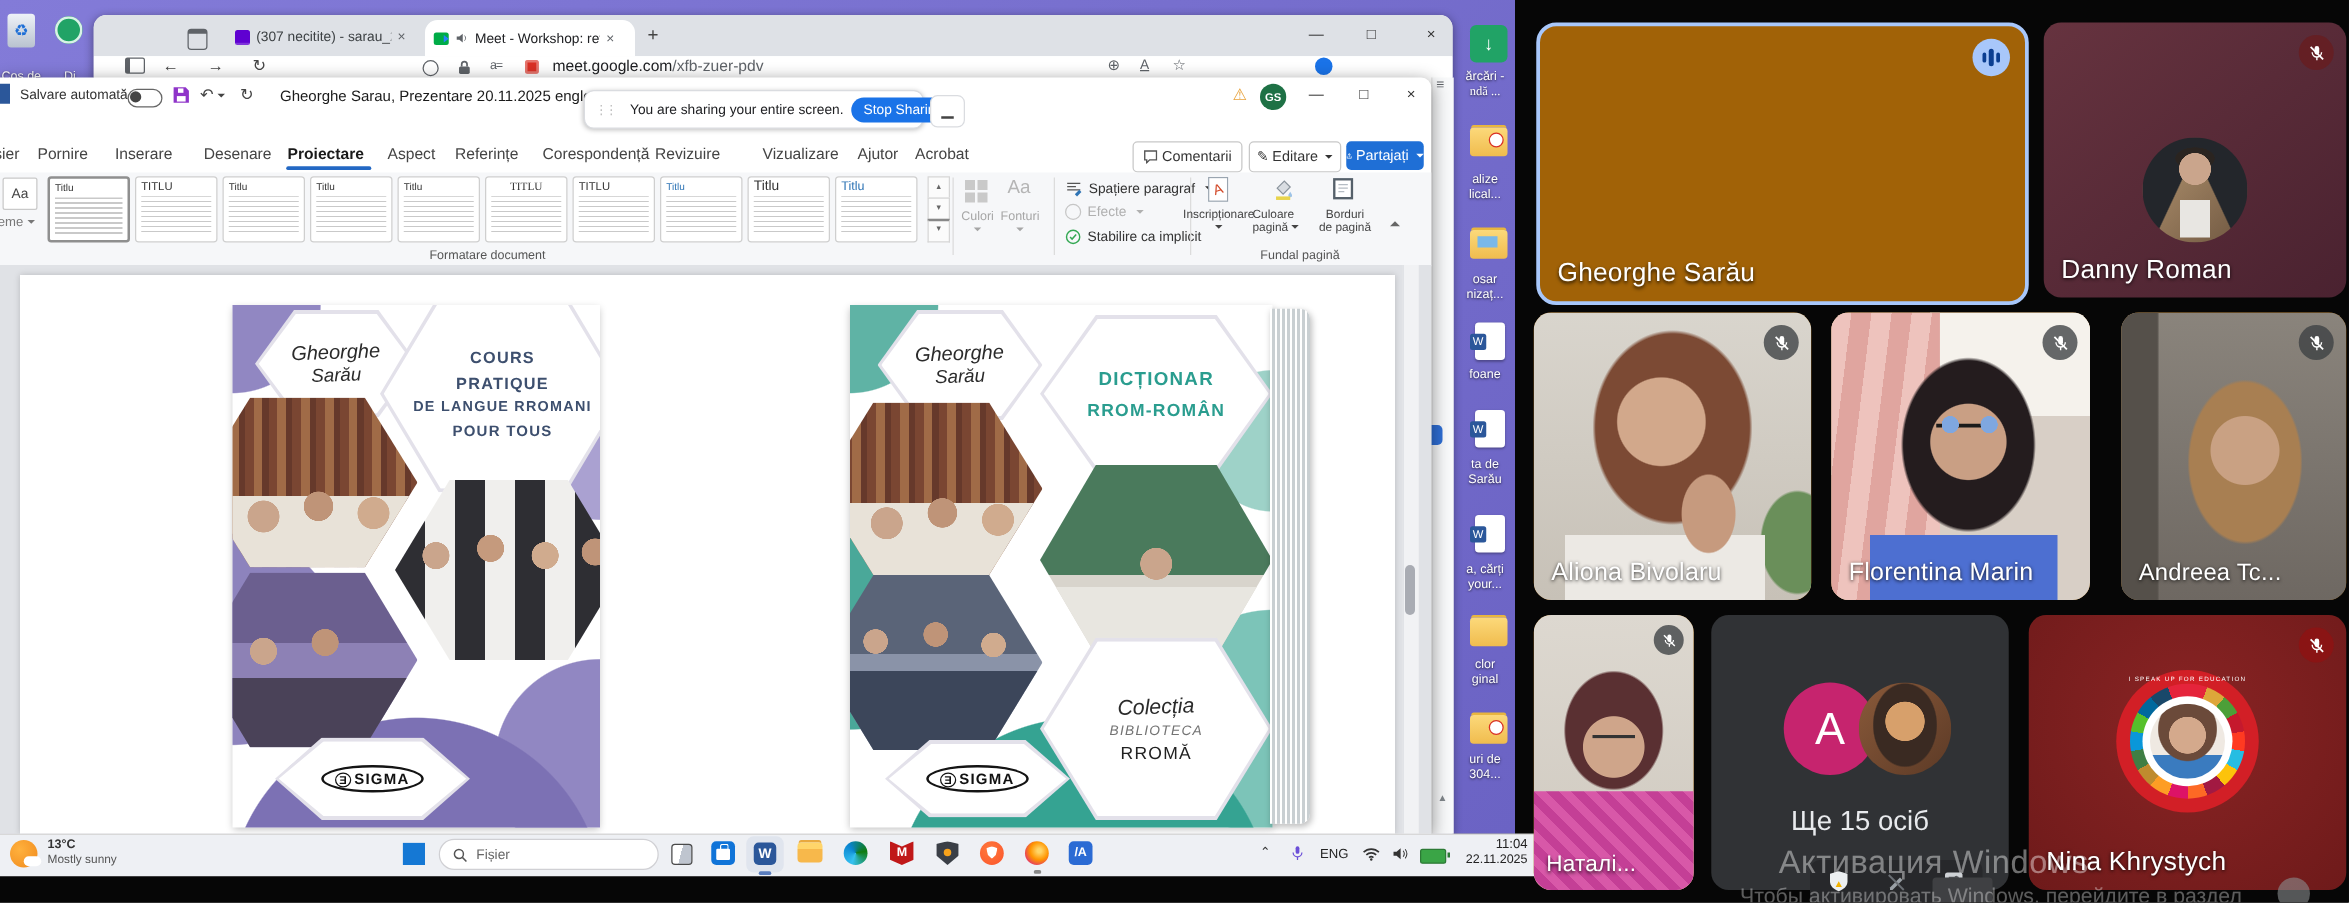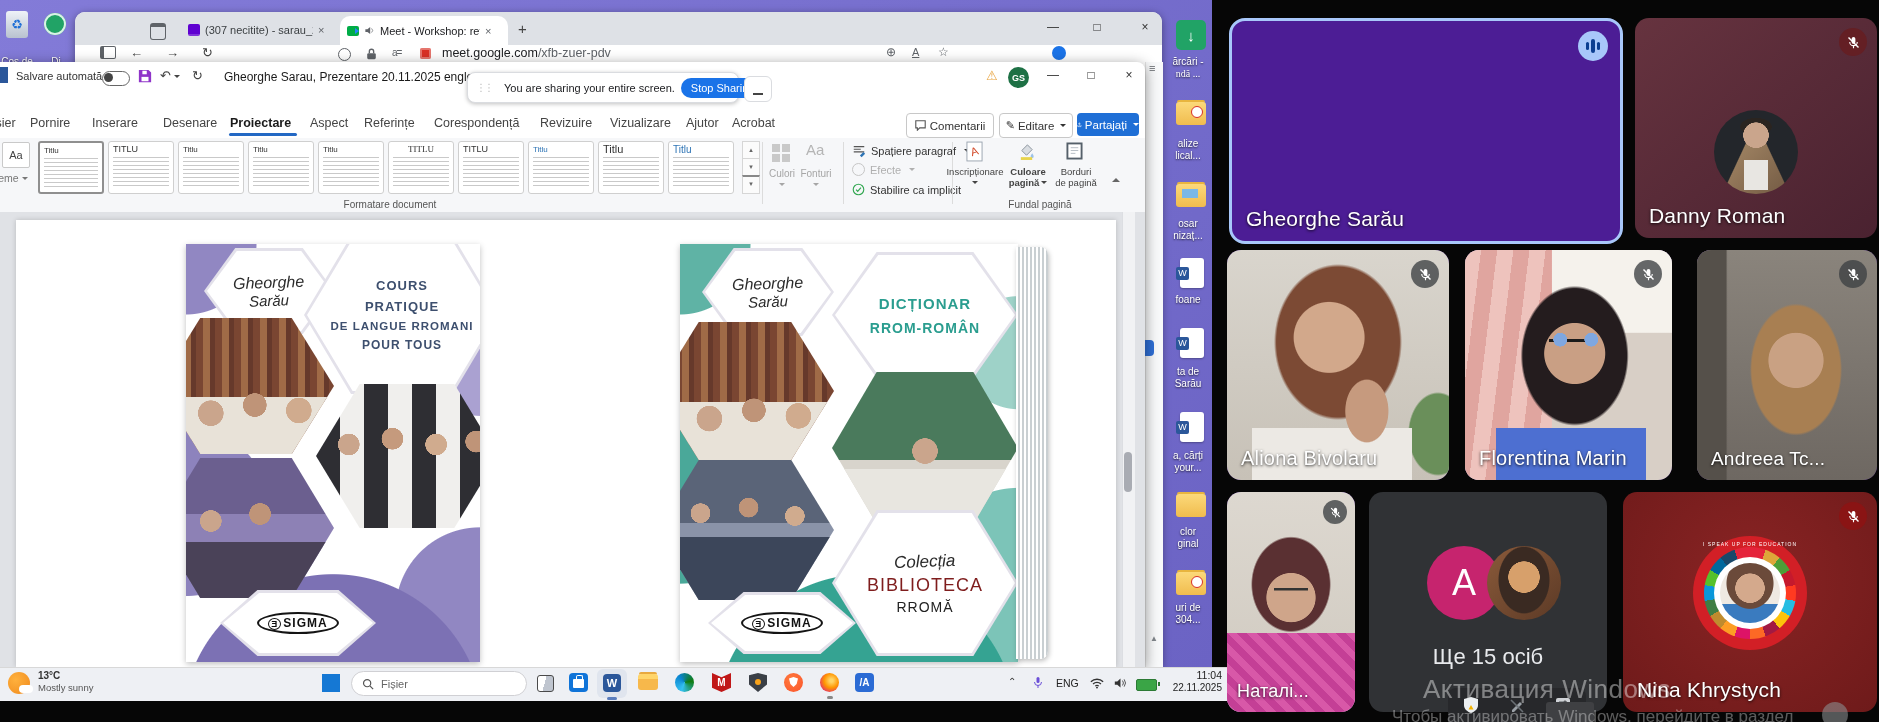--- a/index.html
+++ b/index.html
@@ -2,21 +2,21 @@
 <html><head>
 <meta charset="utf-8">
 <style>
   html,body{margin:0;padding:0;background:#000;}
   #root{position:relative;width:1879px;height:722px;background:#060606;overflow:hidden;
         font-family:"Liberation Sans",sans-serif;color:#222;}
   .abs{position:absolute;}
   .nw{white-space:nowrap;}
   .lbl{position:absolute;color:#fff;font-size:10px;line-height:12px;text-shadow:0 1px 2px rgba(0,0,0,.75);
        width:52px;text-align:center;white-space:nowrap;overflow:hidden;}
-  .tile{position:absolute;border-radius:14px;overflow:hidden;background:#4c1d95;}
+  .tile{position:absolute;border-radius:14px;overflow:hidden;background:#a16207;}
   .pname{position:absolute;left:14px;bottom:10px;color:#fff;font-size:20px;
          text-shadow:0 1px 3px rgba(0,0,0,.85);letter-spacing:.2px;white-space:nowrap;}
   .micbadge{position:absolute;top:10px;right:10px;width:28px;height:28px;border-radius:50%;
             background:rgba(60,64,67,.78);display:flex;align-items:center;justify-content:center;}
   .micbadge svg{width:15px;height:15px;}
   .rtab{position:absolute;top:116px;font-size:12.5px;color:#444;white-space:nowrap;}
   .gcard{position:absolute;top:141px;width:66px;height:53px;background:#fff;border:1px solid #cfcfcf;
          border-radius:3px;overflow:hidden;padding:3px 4px;box-sizing:border-box;}
   .gcard.sel{border:2px solid #8f8f8f;}
   .gt{font-size:8px;color:#333;line-height:9px;}
@@ -142,21 +142,21 @@
 
   <span class="rtab" style="left:-15px;">Fișier</span>
   <span class="rtab" style="left:30px;">Pornire</span>
   <span class="rtab" style="left:92px;">Inserare</span>
   <span class="rtab" style="left:163px;">Desenare</span>
   <span class="rtab" style="left:230px;color:#1a1a1a;font-weight:bold;">Proiectare</span>
   <div class="abs" style="left:229px;top:133px;width:68px;height:3px;background:#2368c4;border-radius:2px;"></div>
   <span class="rtab" style="left:310px;">Aspect</span>
   <span class="rtab" style="left:364px;">Referințe</span>
   <span class="rtab" style="left:434px;">Corespondență</span>
-  <span class="rtab" style="left:540px;">Revizuire</span>
+  <span class="rtab" style="left:524px;">Revizuire</span>
   <span class="rtab" style="left:610px;">Vizualizare</span>
   <span class="rtab" style="left:686px;">Ajutor</span>
   <span class="rtab" style="left:732px;">Acrobat</span>
 
   <div class="abs" style="left:906px;top:113px;width:86px;height:23px;border:1px solid #c8c8c8;border-radius:4px;background:#fff;
               display:flex;align-items:center;justify-content:center;gap:4px;font-size:11.5px;color:#333;">
     <svg width="11" height="11" viewBox="0 0 14 14">
         <path d="M1 1h12v9H6l-3 3v-3H1z" fill="none" stroke="#555" stroke-width="1.4"></path>
       </svg>
     <span>Comentarii</span>
@@ -265,21 +265,21 @@
       <rect x="1" y="1" width="16" height="20" fill="#fff" stroke="#9aa5b0"></rect>
       <text x="9" y="15" font-size="12" fill="#d24726" text-anchor="middle" transform="rotate(-18 9 11)">A</text>
     </svg>
   <div class="abs" style="left:944px;top:166px;width:62px;text-align:center;font-size:9.5px;color:#444;line-height:11px;">
     <span>Inscripționare</span><br><span class="cv" style="margin:0;"></span></div>
   <svg class="abs" style="left:1018px;top:142px;" width="17" height="18" viewBox="0 0 18 19">
       <path d="M4 9 10 3l5 5-6 6z" fill="#d9dde2" stroke="#8a939c"></path>
       <path d="M15 12c1 1.4 1.6 2.4 1.6 3.2a1.6 1.6 0 0 1-3.2 0c0-.8.6-1.8 1.6-3.2z" fill="#9ec3e8"></path>
       <rect x="3" y="16" width="12" height="3" fill="#e8d44d"></rect>
     </svg>
-  <div class="abs" style="left:1002px;top:166px;width:52px;text-align:center;font-size:9.5px;color:#444;line-height:11px;font-weight:bold;">
+  <div class="abs" style="left:1002px;top:166px;width:52px;font-size:9.5px;color:#444;line-height:11px;">
     <span>Culoare</span><br>
     <span>pagină</span><span class="cv" style="margin-left:2px;"></span></div>
   <svg class="abs" style="left:1066px;top:142px;" width="17" height="18" viewBox="0 0 18 19">
       <rect x="1.5" y="1.5" width="15" height="16" fill="#fff" stroke="#55606a" stroke-width="2"></rect>
       <path d="M5 6h8M5 9h8M5 12h5" stroke="#b5bcc4"></path>
     </svg>
   <div class="abs" style="left:1050px;top:166px;width:52px;text-align:center;font-size:9.5px;color:#444;line-height:11px;">
     <span>Borduri</span><br>
     <span>de pagină</span></div>
   <div class="abs" style="left:970px;top:199px;width:140px;text-align:center;font-size:10px;color:#555;">Fundal pagină</div>
@@ -367,21 +367,21 @@
          linear-gradient(#4a7a5c 58%,#d8d4cc 58%);"></div>
     <div class="hexp" style="left:-24px;top:216px;width:178px;height:140px;background:
          radial-gradient(circle 10px at 25% 38%,#caa58c 97%,transparent),
          radial-gradient(circle 10px at 52% 34%,#bf9478 97%,transparent),
          radial-gradient(circle 10px at 78% 40%,#d0ab8e 97%,transparent),
          linear-gradient(transparent 55%,#3c465a 55%),
          linear-gradient(#5a6478 45%,#8a93a8 45%);"></div>
     <div class="hexw" style="left:152px;top:266px;width:186px;height:146px;">
       <div class="hexi">
         <span class="hand" style="font-size:17px;">Colecția</span>
-        <span style="font-size:18px;letter-spacing:1px;color:#7f1d1d;margin-top:3px;">BIBLIOTECA</span>
+        <span style="font-size:11px;letter-spacing:1px;color:#737373;margin-top:3px;font-style:italic;">BIBLIOTECA</span>
         <span style="font-size:14px;letter-spacing:1px;color:#222;margin-top:3px;">RROMĂ</span>
       </div>
       </div>
     <div class="hexw" style="left:28px;top:348px;width:148px;height:62px;">
       <div class="hexi">
         <span class="sigma"><i>Ǝ</i><span>SIGMA</span></span>
       </div>
       </div>
   </div>
 

